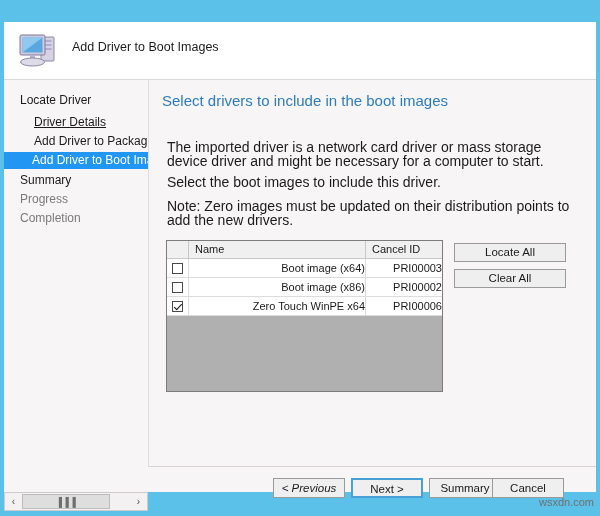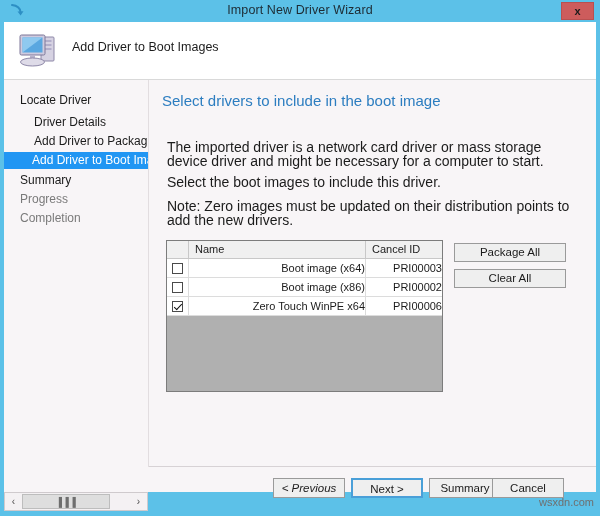--- a/index.html
+++ b/index.html
@@ -340,30 +340,20 @@
     font-size: 11px;
     color: #6f6f6f;
     font-family: "Liberation Sans", sans-serif;
   }
 </style>
 </head>
 <body>
 
 <div class="window">
 
-  <div class="titlebar">
-    <span class="titlebar-icon">
-      <svg width="18" height="18" viewBox="0 0 18 18">
-        <path d="M4 3 C9 3.5 12 5 12.5 10" stroke="#2d8fc4" stroke-width="2" fill="none" stroke-linecap="round"></path>
-        <path d="M9.5 9.5 L12.6 13.5 L15.5 9.3 Z" fill="#2d8fc4"></path>
-      </svg>
-    </span>
-    <div class="titlebar-title">Import New Driver Wizard</div>
-    <div class="close-button">x</div>
-  </div>
 
   <div class="header-band">
     <span class="header-icon">
       <svg width="46" height="42" viewBox="0 0 46 42">
 
         <rect x="25" y="7" width="13" height="24" rx="1" fill="#d6d2e2" stroke="#8e88a8" stroke-width="1"></rect>
         <rect x="27.5" y="10" width="8" height="2" fill="#b3aecb"></rect>
         <rect x="27.5" y="14" width="8" height="2" fill="#b3aecb"></rect>
         <rect x="27.5" y="18" width="8" height="2" fill="#b3aecb"></rect>
 
@@ -373,32 +363,32 @@
 
         <rect x="14" y="25" width="5" height="5" fill="#b8b3cc"></rect>
         <ellipse cx="16.5" cy="32" rx="12" ry="4" fill="#dedbe8" stroke="#8e88a8" stroke-width="1"></ellipse>
       </svg>
     </span>
     <div class="header-text">Add Driver to Boot Images</div>
   </div>
 
   <div class="sidebar">
     <div class="nav-item" style="left:16px; top:12px;">Locate Driver</div>
-    <div class="nav-item sub" style="left:30px; top:34px;">Driver Details</div>
+    <div class="nav-item sub" style="left:30px; top:34px;text-decoration:underline;">Driver Details</div>
     <div class="nav-item sub" style="left:30px; top:53px;">Add Driver to Packages</div>
     <div class="nav-item selected" style="top:72px;">Add Driver to Boot Images</div>
     <div class="nav-item" style="left:16px; top:92px;">Summary</div>
     <div class="nav-item dim" style="left:16px; top:111px;">Progress</div>
     <div class="nav-item dim" style="left:16px; top:130px;">Completion</div>
   </div>
   <div class="sidebar-divider"></div>
 
   <div class="content">
 
-    <div class="page-heading">Select drivers to include in the boot image</div>
+    <div class="page-heading">Select drivers to include in the boot images</div>
 
     <div class="para p1">The imported driver is a network card driver or mass storage device driver and might be necessary for a computer to start.</div>
     <div class="para p2">Select the boot images to include this driver.</div>
     <div class="para p3">Note: Zero images must be updated on their distribution points to add the new drivers.</div>
 
     <div class="listview">
       <div class="list-header">
         <div class="lh-check"></div>
         <div class="lh-name">Name</div>
         <div class="lh-pkg">Cancel ID</div>
@@ -422,21 +412,21 @@
 
       <div class="list-row">
         <div class="lr-check">
           <span class="cbox checked"></span>
         </div>
         <div class="lr-name">Zero Touch WinPE x64</div>
         <div class="lr-pkg">PRI00006</div>
       </div>
     </div>
 
-    <div class="btn side-btn sb1">Package All</div>
+    <div class="btn side-btn sb1">Locate All</div>
     <div class="btn side-btn sb2">Clear All</div>
   </div>
 
   <div class="footer-sep"></div>
   <div class="footer">
     <div class="btn foot-btn fb-prev">&lt; Previous</div>
     <div class="btn foot-btn fb-next">Next &gt;</div>
     <div class="btn foot-btn fb-summ">Summary</div>
     <div class="btn foot-btn fb-cancel">Cancel</div>
   </div>

